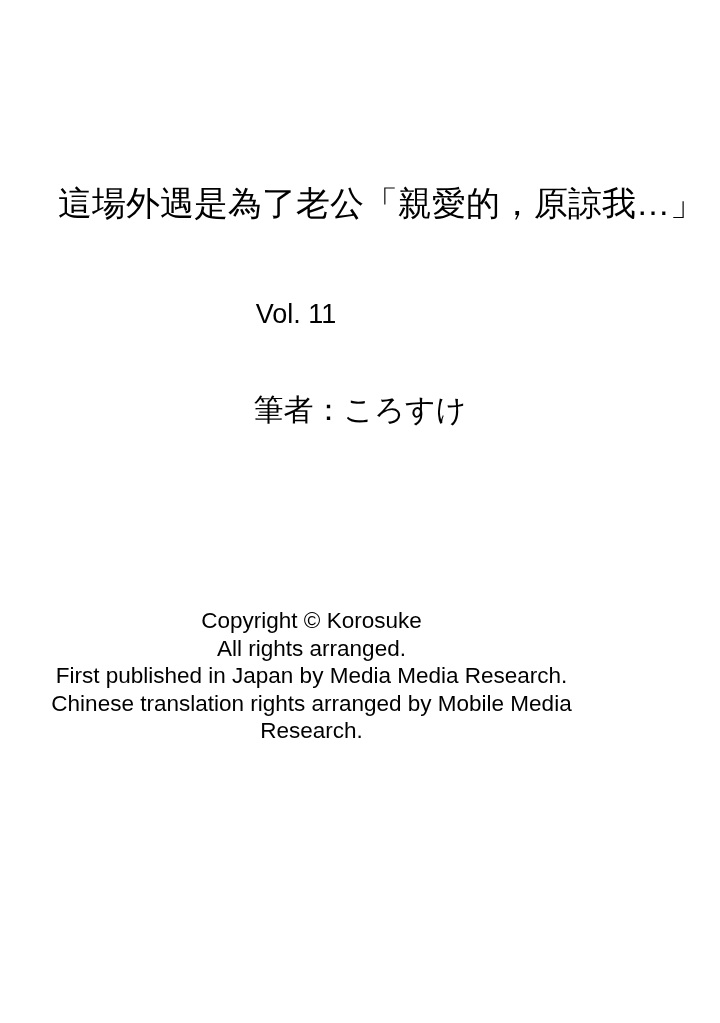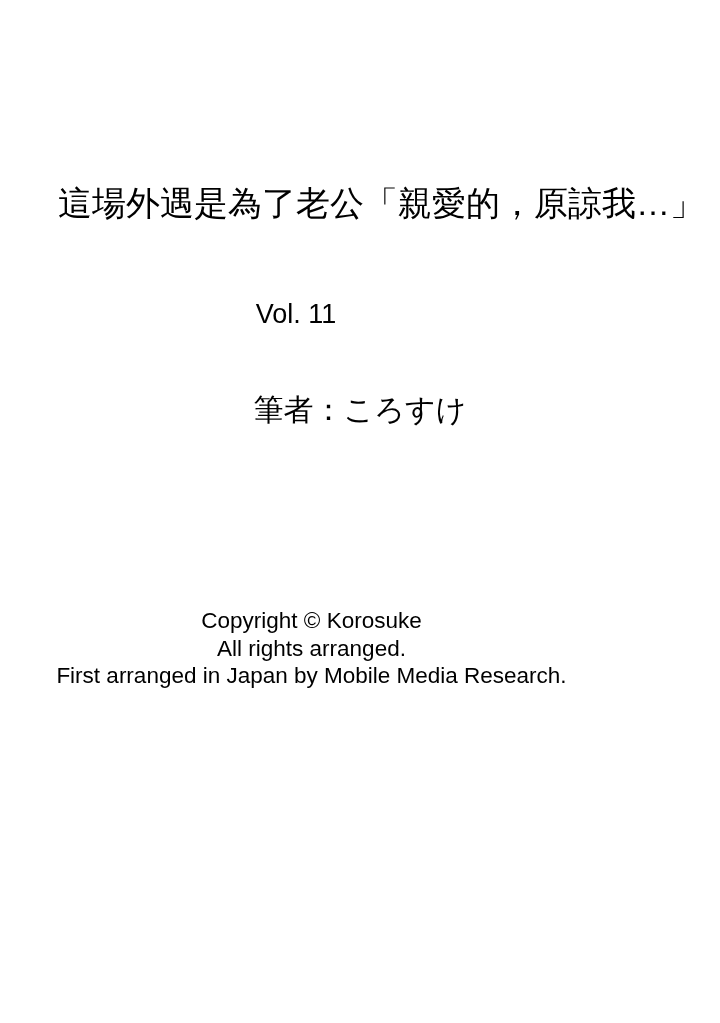--- a/index.html
+++ b/index.html
@@ -73,16 +73,17 @@
     <div>這場外遇是為了老公「親愛的，原諒我…」</div>
   </div>
 
   <div class="volume">Vol. 11</div>
 
   <div class="author">筆者：ころすけ</div>
 
   <div class="copyright-block">
     <div>Copyright © Korosuke</div>
     <div>All rights arranged.</div>
-    <div>First arranged in Japan by Mobile Media Research.</div>
+    <div>First published in Japan by Media Media Research.</div>
+    <div>Chinese translation rights arranged by Mobile Media Research.</div>
   </div>
 
 </div>
 
 </body></html>

